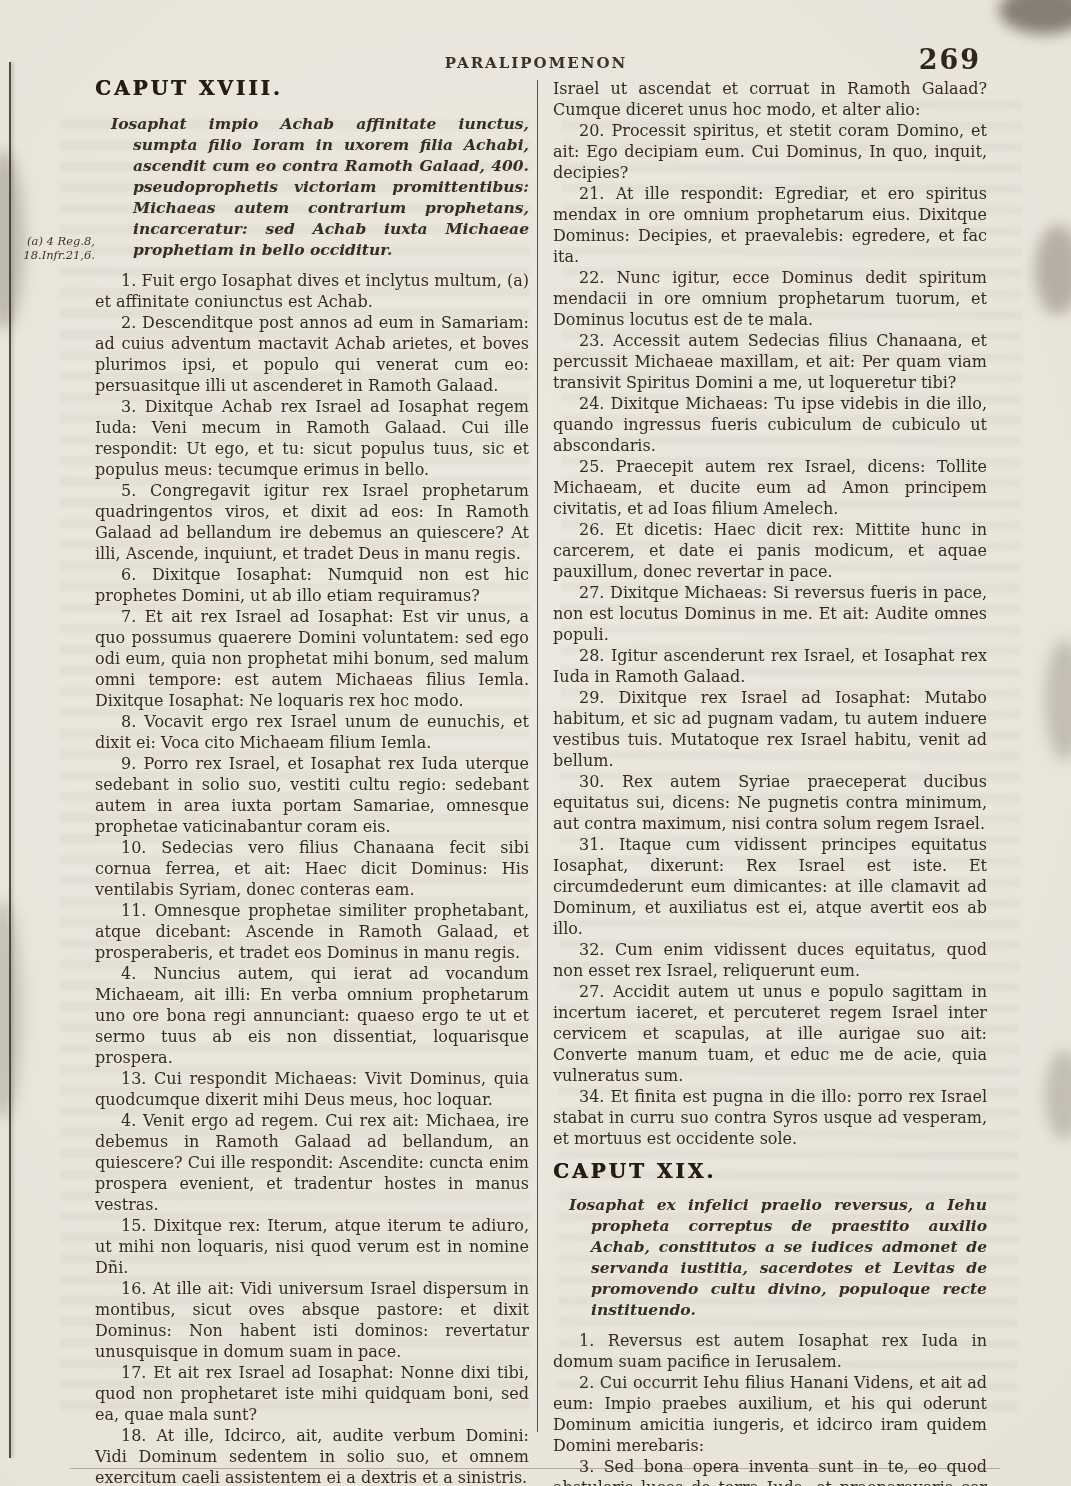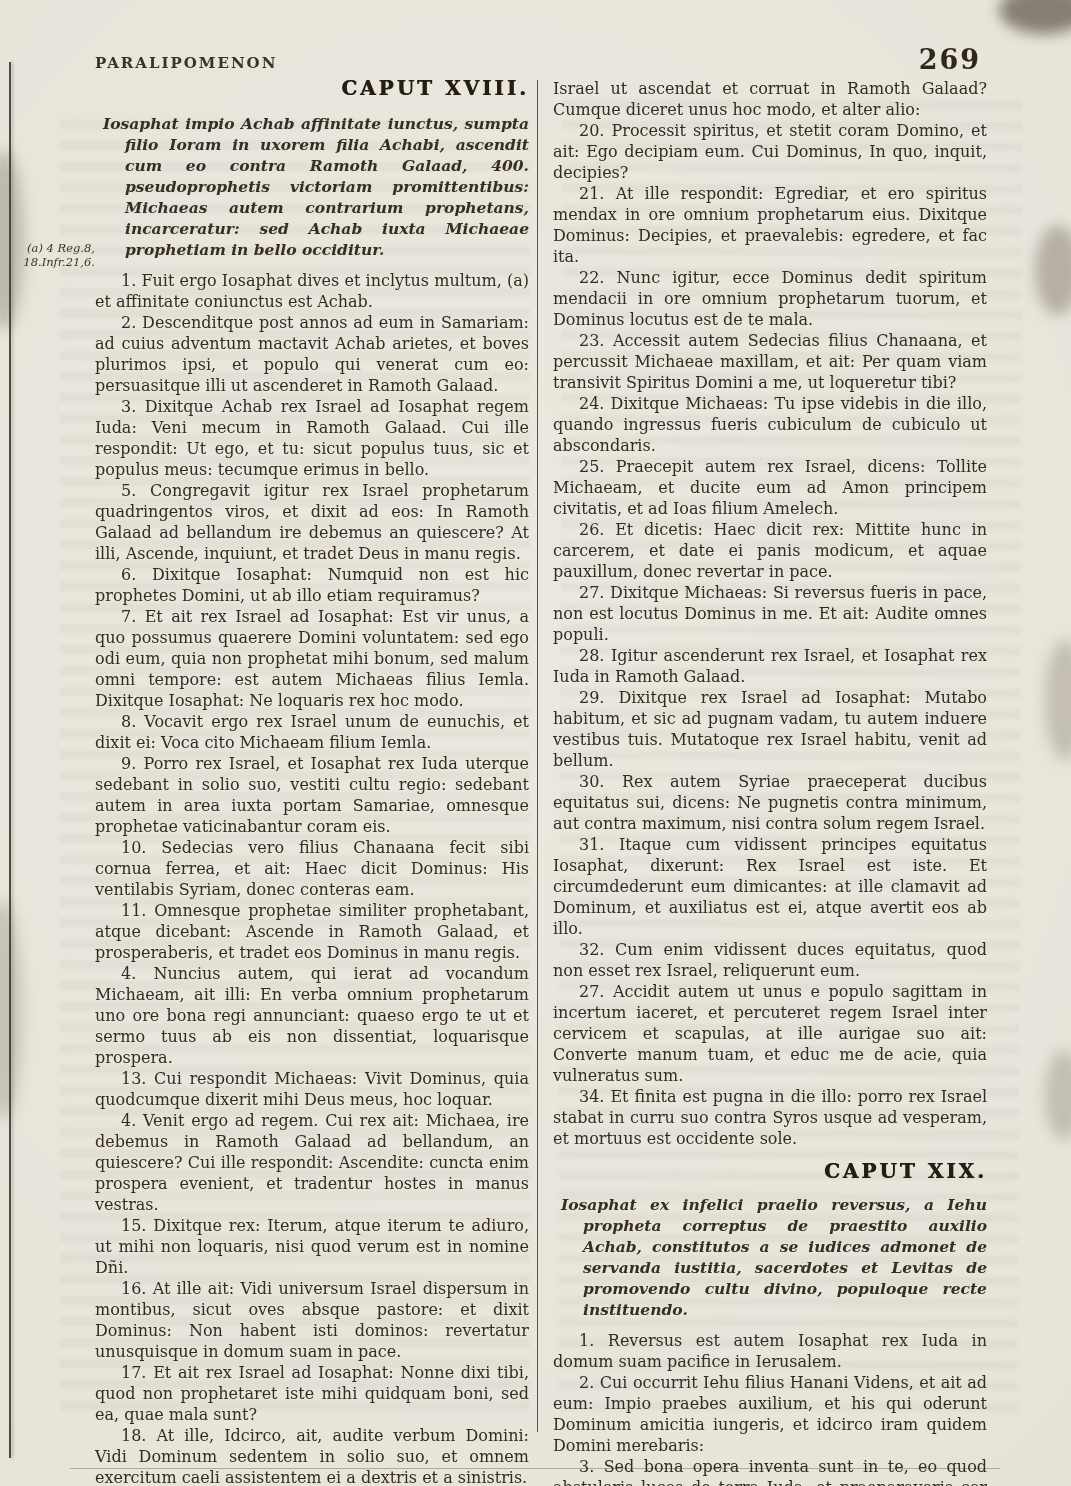--- a/index.html
+++ b/index.html
@@ -45,20 +45,21 @@
   .sm6 { left: -16px; top: 900px; width: 38px; height: 220px; background: rgba(62,54,40,.2); }
   .bottom-line {
     position: absolute; left: 70px; bottom: 17px; width: 930px; height: 1px;
     background: rgba(70, 60, 45, 0.35); filter: blur(0.4px);
   }
 
   
   .page-header { position: absolute; top: 44px; left: 95px; width: 890px; height: 42px; }
   .running-title {
     position: absolute; left: 0; right: 8px; top: 10px;
+    text-align: center;
     font-size: 15px; font-weight: bold; letter-spacing: 2px;
     color: #3a3326;
   }
   .page-number {
     position: absolute; right: 4px; top: 0;
     font-size: 27px; font-weight: bold; letter-spacing: 2px;
     color: #2e2819;
   }
 
   
@@ -71,44 +72,44 @@
   
   .columns {
     position: absolute; top: 78px; left: 95px; width: 892px;
     display: flex; gap: 24px;
   }
   .col { width: 434px; font-size: 16px; line-height: 21px; }
 
   .caput-heading {
     margin: 0 0 14px 0;
     font-size: 20px; font-weight: bold; letter-spacing: 3px;
-    text-align: right; color: #231d12;
+    text-align: left; color: #231d12;
     text-shadow: 0.5px 0 0 currentColor;
   }
   .caput-heading.second { margin-top: 12px; margin-bottom: 12px; }
 
   .chapter-summary {
-    margin: 0 0 10px 8px;
+    margin: 0 0 10px 16px;
     font-style: italic; font-weight: bold;
     text-align: justify;
     font-size: 15.5px; line-height: 21px;
     padding-left: 22px; text-indent: -22px;
     color: #352e23;
   }
 
   .verse, .verse-continuation {
     margin: 0; text-align: justify;
     color: #332c21;
   }
   .verse { text-indent: 26px; }
   .verse-continuation { text-indent: 0; }
 
   
   .margin-note {
-    position: absolute; left: 13px; top: 242px; width: 82px;
+    position: absolute; left: 13px; top: 235px; width: 82px;
     font-size: 11.5px; line-height: 13.5px;
     font-style: italic; color: #3c3527;
     text-align: right;
   }
 </style>
 </head>
 <body>
 
 <div class="page">
 

